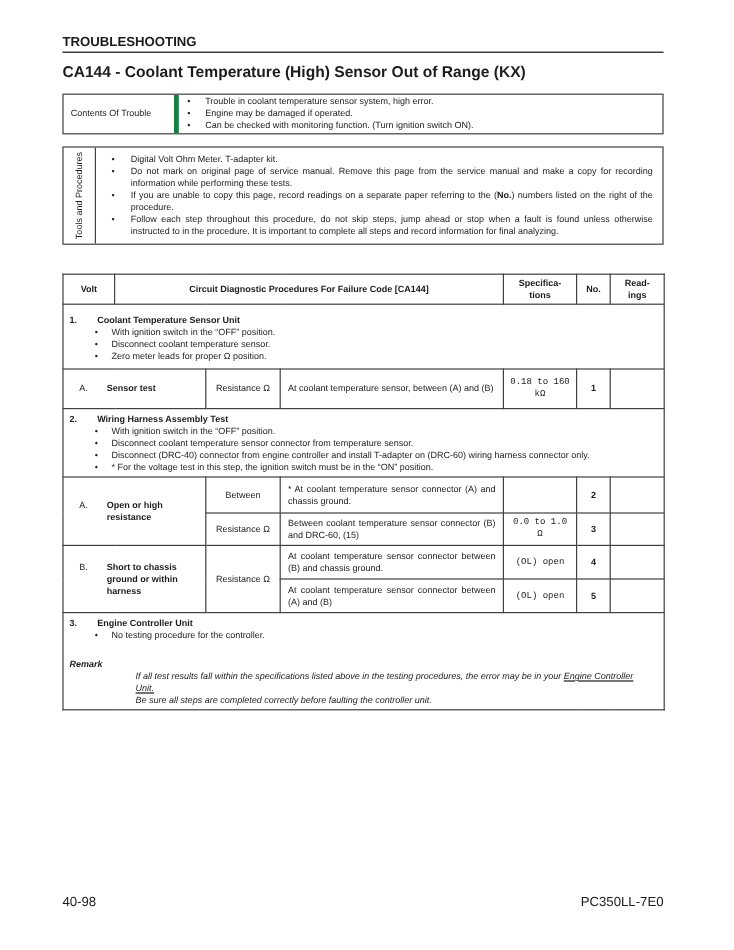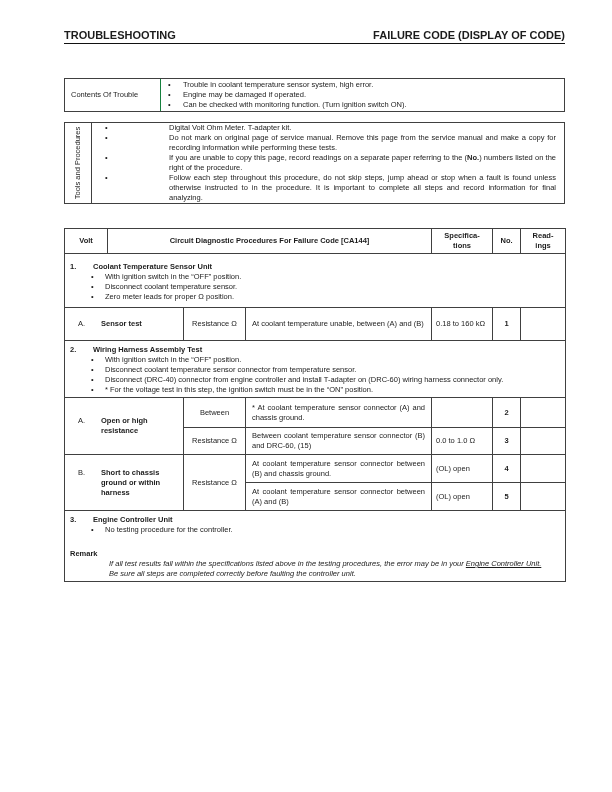--- a/index.html
+++ b/index.html
@@ -3,55 +3,55 @@
 <meta charset="utf-8">
 <style>
   * { margin:0; padding:0; box-sizing:border-box; }
   html,body { background:#ffffff; }
   body {
     width:612px; height:792px; position:relative;
     font-family:"Liberation Sans", sans-serif;
     color:#1c1c1c; font-size:7.5px; line-height:10px;
     -webkit-font-smoothing:antialiased;
   }
-  .page { position:absolute; left:64px; top:0; width:501px; height:610px; }
+  .page { position:absolute; left:52px; top:0; width:501px; height:610px; }
 
   
   .running-header {
     position:absolute; top:29px; left:0; width:501px;
     display:flex; justify-content:space-between;
     font-size:11px; font-weight:bold; line-height:12px;
     border-bottom:1.6px solid #111; padding-bottom:2px;
   }
   
   .title { position:absolute; top:52px; left:0; font-size:13px; font-weight:bold; line-height:15px; }
 
   
   .box { position:absolute; left:0; width:501px; border:1px solid #404040; display:flex; }
   .contents-box { top:78px; height:34px; }
   .tools-box { top:122px; height:82px; }
   .box-label {
-    width:96px; border-right:1px solid #15803d;
+    width:96px; border-right:4px solid #15803d;
     display:flex; align-items:center; padding-left:6px; flex:none;
   }
   .tools-label-cell { width:27px; border-right:1px solid #404040; position:relative; flex:none; }
   .vlabel {
     position:absolute; left:50%; top:50%;
     transform:translate(-50%,-50%) rotate(-90deg);
     white-space:nowrap;
   }
   .box-body { flex:1; display:flex; flex-direction:column; justify-content:center; padding:4px 8px 4px 0; }
   .b-row { display:flex; }
   .contents-box .b-row { padding-left:7px; }
   .tools-box .b-row { padding-left:13px; }
   .bullet { flex:none; }
   .contents-box .bullet { width:15px; }
   .tools-box .bullet { width:16px; }
   .b-text { flex:1; }
-  .tools-box .b-text { text-align:justify;margin-left:48px; }
+  .tools-box .b-text { text-align:justify; }
 
   
   table.diag {
     position:absolute; top:228px; left:0;
     width:501px; border-collapse:collapse; table-layout:fixed;
   }
   table.diag td { border:1px solid #404040; vertical-align:middle; }
   tr.r-head  { height:24px; }
   tr.r-s1    { height:54px; }
   tr.r-1a    { height:33px; }
@@ -59,55 +59,55 @@
   tr.r-2a1   { height:30px; }
   tr.r-2a2   { height:27px; }
   tr.r-2b1   { height:28px; }
   tr.r-2b2   { height:28px; }
   tr.r-s3    { height:64px; }
   td.cell-head { font-weight:bold; text-align:center; white-space:pre-line; padding:2px; }
   td.cell-section { vertical-align:top; padding:4px 6px 2px 0; }
   td.cell-step { padding:2px 2px 2px 13px; }
   td.cell-test { text-align:center; padding:2px 3px; }
   td.cell-proc { text-align:justify; padding:2px 6px; }
-  td.cell-spec { text-align:left; padding:2px 4px; }
+  td.cell-spec { text-align:center; padding:2px 4px;font-family:Liberation Mono, monospace; }
   td.cell-no   { text-align:center; font-weight:bold; }
   td.cell-read { }
 
   .step-flex { display:flex; }
   .step-letter { width:23px; flex:none; }
   .step-label { flex:1; padding-right:3px;font-weight:bold; }
 
   .sec-row { display:flex; padding-left:5px; }
   .sec-num { width:23px; flex:none; font-weight:bold; }
   .sec-title { font-weight:bold; }
   .sec-bullet { display:flex; margin-left:26px; }
   .sec-bullet .bullet { width:14px; }
 
-  .remark-label { font-weight:bold; padding-left:5px; margin-top:14px; }
-  .remark-text { font-style:italic; margin-left:44px; padding-right:4px; }
+  .remark-label { font-weight:bold; font-style:italic; padding-left:5px; margin-top:14px; }
+  .remark-text { font-style:italic; margin-left:60px; padding-right:4px; }
   .u { text-decoration:underline; }
 
   
   .footer {
     position:absolute; top:746px; left:0; width:501px;
     display:flex; justify-content:space-between;
     font-size:11px; line-height:13px;
   }
 </style>
 </head>
 <body>
 
 <div class="page">
 
   <div class="running-header">
     <span>TROUBLESHOOTING</span>
-    <span>FAILURE CODE (DISPLAY OF CODE)</span>
-  </div>
-
+  </div>
+
+  <div class="title">CA144 - Coolant Temperature (High) Sensor Out of Range (KX)</div>
 
   <div class="box contents-box">
     <div class="box-label">Contents Of Trouble</div>
     <div class="box-body">
       <div class="b-row">
         <span class="bullet">•</span>
         <span class="b-text">Trouble in coolant temperature sensor system, high error.</span>
       </div>
       <div class="b-row">
         <span class="bullet">•</span>
@@ -188,21 +188,21 @@
     </tr>
 
     <tr class="r-1a">
       <td class="cell-step" colspan="2">
         <div class="step-flex">
           <span class="step-letter">A.</span>
           <span class="step-label">Sensor test</span>
         </div>
       </td>
       <td class="cell-test">Resistance Ω</td>
-      <td class="cell-proc">At coolant temperature unable, between (A) and (B)</td>
+      <td class="cell-proc">At coolant temperature sensor, between (A) and (B)</td>
       <td class="cell-spec">0.18 to 160 kΩ</td>
       <td class="cell-no">1</td>
       <td class="cell-read"></td>
     </tr>
 
     <tr class="r-s2">
       <td class="cell-section" colspan="7">
         <div class="sec-row">
           <span class="sec-num">2.</span>
           <span class="sec-title">Wiring Harness Assembly Test</span>
@@ -278,14 +278,18 @@
               <span class="b-text">No testing procedure for the controller.</span>
             </div>
         <div class="remark-label">Remark</div>
         <div class="remark-text"><span>If all test results fall within the specifications listed above in the testing procedures, the error may be in your </span><span class="u">Engine Controller Unit.</span></div>
         <div class="remark-text">Be sure all steps are completed correctly before faulting the controller unit.</div>
       </td>
     </tr>
   </tbody>
     </table>
 
+  <div class="footer">
+    <span>40-98</span>
+    <span>PC350LL-7E0</span>
+  </div>
 
 </div>
 
 </body></html>

